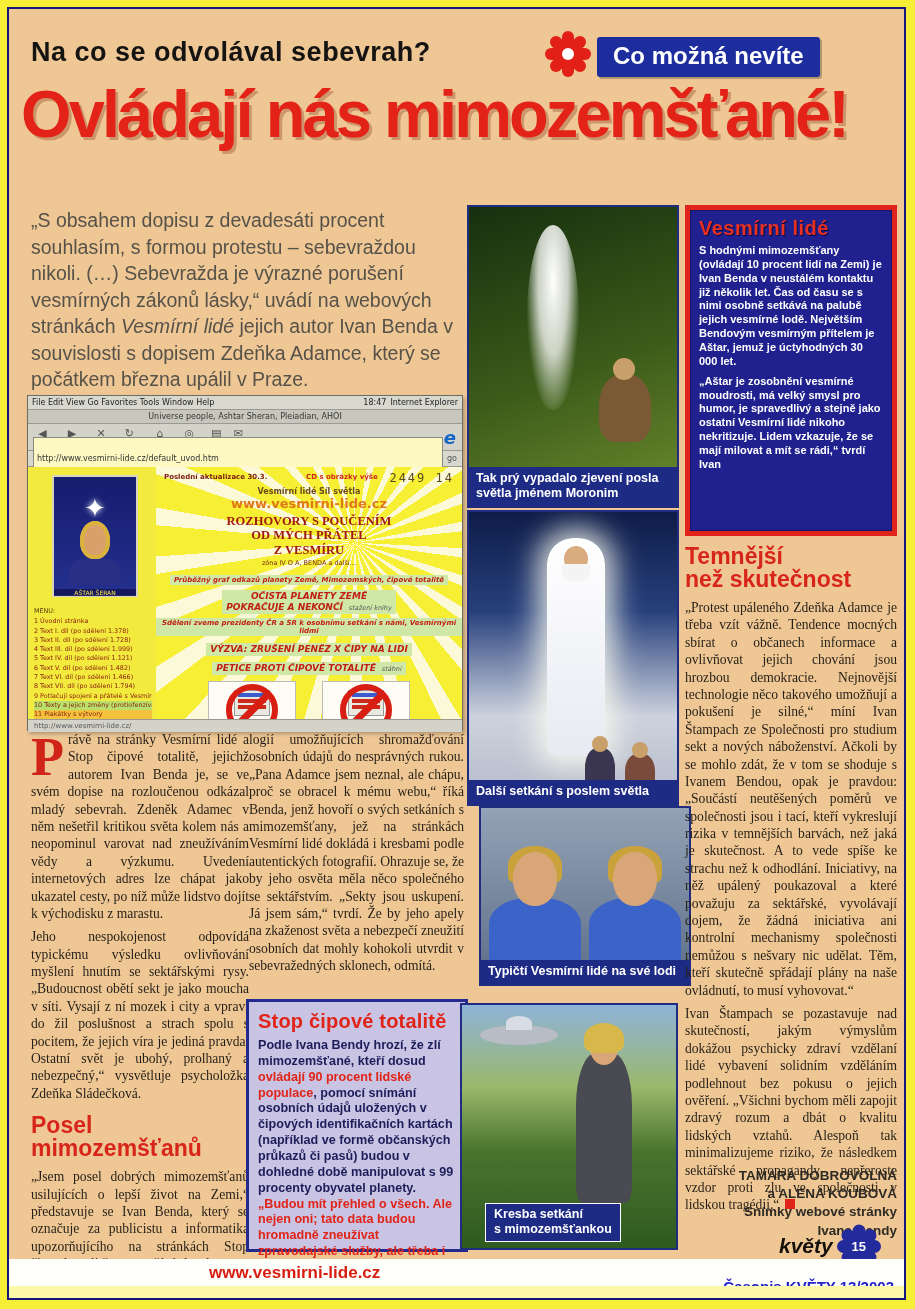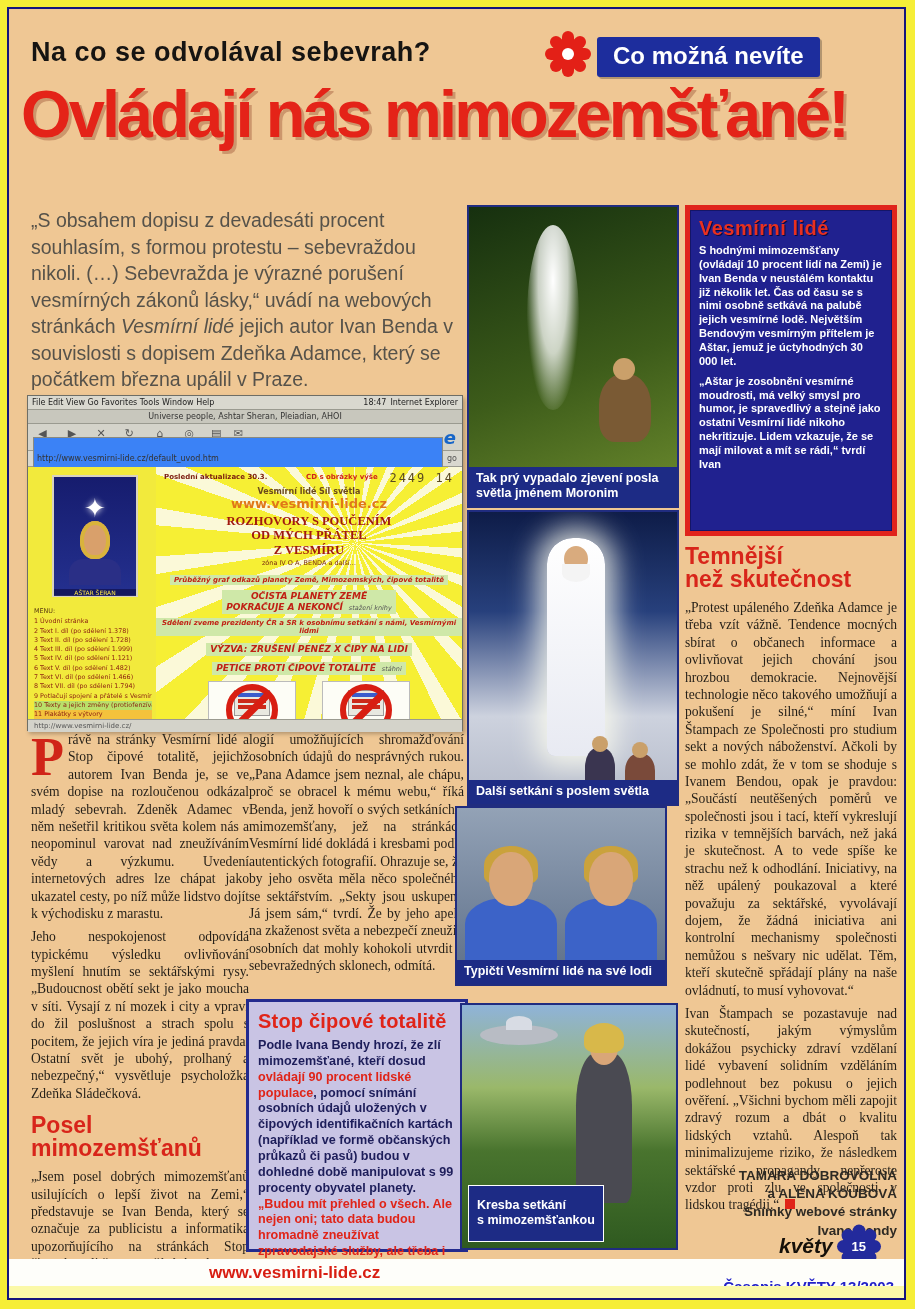--- a/index.html
+++ b/index.html
@@ -20,21 +20,21 @@
   
   .shot{position:absolute;left:18px;top:386px;width:434px;height:334px;background:#cfcec5;border:1px solid #6e6e66;box-shadow:2px 3px 4px rgba(0,0,0,.25);font-family:"DejaVu Sans",sans-serif;}
   .mbar{height:13px;background:#d9d8cf;border-bottom:1px solid #9a9a90;font-size:8px;color:#222;display:flex;align-items:center;padding:0 4px;gap:4px;}
   .mbar .sp{flex:1;}
   .tbar{height:13px;background:#c8c7bd;border-bottom:1px solid #9a9a90;font-size:8px;color:#333;text-align:center;line-height:13px;overflow:hidden;}
   .toolrow{height:26px;background:#d4d3ca;border-bottom:1px solid #9a9a90;display:flex;align-items:center;padding:0 6px;gap:7px;}
   .tbtn{font-size:7px;color:#444;text-align:center;line-height:1;}
   .tbtn b{display:block;font-size:11px;color:#555;font-weight:normal;}
   .elogo{margin-left:auto;font-size:18px;font-weight:bold;color:#1866c8;font-style:italic;}
   .abar{height:15px;background:#d9d8cf;border-bottom:1px solid #9a9a90;display:flex;align-items:center;padding:0 5px;gap:4px;}
-  .afield{flex:1;background:#3b82f6;border:1px solid #8a8a80;font-size:8px;color:#333;height:10px;line-height:10px;padding:16px 3px;overflow:hidden;}
+  .afield{flex:1;background:#fef9c3;border:1px solid #8a8a80;font-size:8px;color:#333;height:10px;line-height:10px;padding:16px 3px;overflow:hidden;}
   .go{font-size:8px;color:#555;}
   .webbody{position:relative;height:252px;background:#f4ec2e;overflow:hidden;display:flex;}
   .webleft{width:128px;position:relative;background:#f2ea3c;}
   .poster{position:absolute;left:24px;top:8px;width:82px;height:118px;background:linear-gradient(#161c6e,#24308f);border:2px solid #d8d2c0;}
   .pstar{position:absolute;left:50%;top:16px;transform:translateX(-50%);color:#fff;font-size:26px;text-shadow:0 0 6px #fff;}
   .phead{position:absolute;left:50%;top:44px;transform:translateX(-50%);width:30px;height:38px;background:#d9a06b;border-radius:50% 50% 45% 45%;box-shadow:0 0 0 4px #d9b33c inset;}
   .pbody{position:absolute;left:50%;bottom:10px;transform:translateX(-50%);width:52px;height:26px;background:#2a2f86;border-radius:14px 14px 0 0;}
   .pcap{position:absolute;left:0;right:0;bottom:-1px;text-align:center;font-size:6px;color:#ffe94a;background:rgba(20,22,90,.9);}
   .webmenu{position:absolute;left:6px;top:140px;width:118px;font-size:6.4px;line-height:1.45;color:#8a1c10;}
   .webmenu .mt{font-weight:normal;color:#5a3a10;}
@@ -83,33 +83,33 @@
   .kneel{position:absolute;right:26px;bottom:64px;width:52px;height:68px;background:#7a5a34;border-radius:45% 45% 30% 30%;}
   .kneel::before{content:"";position:absolute;left:14px;top:-16px;width:22px;height:22px;border-radius:50%;background:#caa06a;}
   .ph2{left:458px;top:501px;width:212px;height:296px;background:linear-gradient(#0e1c48 0%,#27407c 34%,#cdd2de 70%,#b4bac9 100%);}
   .robe{position:absolute;left:78px;top:26px;width:58px;height:218px;background:linear-gradient(#fff,#e8eaf2);border-radius:26px 26px 8px 8px;box-shadow:0 0 28px 10px rgba(255,255,240,.8);}
   .robe::before{content:"";position:absolute;left:17px;top:8px;width:24px;height:26px;border-radius:50%;background:#d9ab7e;}
   .robe::after{content:"";position:absolute;left:15px;top:26px;width:28px;height:18px;border-radius:0 0 50% 50%;background:#f4f4f4;}
   .watchers{position:absolute;right:14px;bottom:8px;width:78px;height:58px;}
   .watchers i{position:absolute;bottom:0;width:30px;height:48px;border-radius:40% 40% 0 0;background:#3a3550;}
   .watchers i+i{left:40px;background:#7a4a3a;height:42px;}
   .watchers i::before{content:"";position:absolute;left:7px;top:-12px;width:16px;height:16px;border-radius:50%;background:#caa06a;}
-  .ph3{left:446px;top:797px;width:212px;height:180px;background:linear-gradient(#93a2b6,#5c6e88);}
+  .ph3{left:470px;top:797px;width:212px;height:180px;background:linear-gradient(#93a2b6,#5c6e88);}
   .alien{position:absolute;bottom:24px;width:92px;height:108px;}
   .alien .bd{position:absolute;bottom:0;width:100%;height:62px;background:#3c63c8;border-radius:42% 42% 0 0;}
   .alien .hd{position:absolute;left:50%;top:0;transform:translateX(-50%);width:44px;height:54px;background:#d9a678;border-radius:48%;}
   .alien .hr{position:absolute;left:50%;top:-6px;transform:translateX(-50%);width:54px;height:38px;background:#caa23c;border-radius:50% 50% 20% 20%;}
   .al1{left:8px;} .al2{right:8px;}
   .ph4{left:451px;top:994px;width:218px;height:247px;background:linear-gradient(#8fb3d9 0%,#9ab86a 34%,#49742e 60%,#2f5a20 100%);}
   .ufo{position:absolute;left:18px;top:20px;width:78px;height:20px;background:#b8bcc4;border-radius:50%;}
   .ufo::before{content:"";position:absolute;left:26px;top:-9px;width:26px;height:14px;border-radius:50% 50% 0 0;background:#d8dce4;}
   .woman{position:absolute;right:44px;top:48px;width:56px;height:150px;background:#4a4a52;border-radius:35% 35% 12% 12%;}
   .woman::before{content:"";position:absolute;left:14px;top:-22px;width:28px;height:34px;border-radius:50%;background:#d9a678;}
   .woman::after{content:"";position:absolute;left:8px;top:-30px;width:40px;height:30px;border-radius:50% 50% 30% 30%;background:#d8b84a;}
-  .cap4{position:absolute;left:6px;bottom:6px;right:auto;background:#1d2b85;border:1px solid #fff;color:#fff;font-weight:bold;font-size:12.5px;line-height:1.25;padding:12px 8px;}
+  .cap4{position:absolute;left:23px;bottom:6px;right:auto;background:#1d2b85;border:1px solid #fff;color:#fff;font-weight:bold;font-size:12.5px;line-height:1.25;padding:3px 8px;}
   
   .infobox{position:absolute;left:676px;top:196px;width:212px;height:331px;background:#e0241c;box-sizing:border-box;padding:5px;}
   .infoboxin{background:#20218f;height:100%;box-sizing:border-box;padding:6px 8px;border:1px solid #141568;}
   .infobox h3{margin:0 0 4px;color:#e83020;font-size:20px;font-weight:800;letter-spacing:.5px;text-shadow:1px 1px 0 #0a0a40;}
   .infobox p{margin:0 0 6px;color:#fff;font-size:11px;line-height:1.26;font-weight:bold;text-align:left;}
   .colR{position:absolute;left:676px;top:536px;width:212px;}
   .colR .redhead{margin:0 0 8px;}
   .endmark{display:inline-block;width:10px;height:10px;background:#e02418;margin-left:6px;}
   .credits{position:absolute;left:620px;top:1158px;width:268px;text-align:right;font-size:13.5px;font-weight:bold;color:#2e2a24;line-height:1.35;}
   .kvlogo{position:absolute;left:770px;top:1215px;display:flex;align-items:center;gap:4px;}

